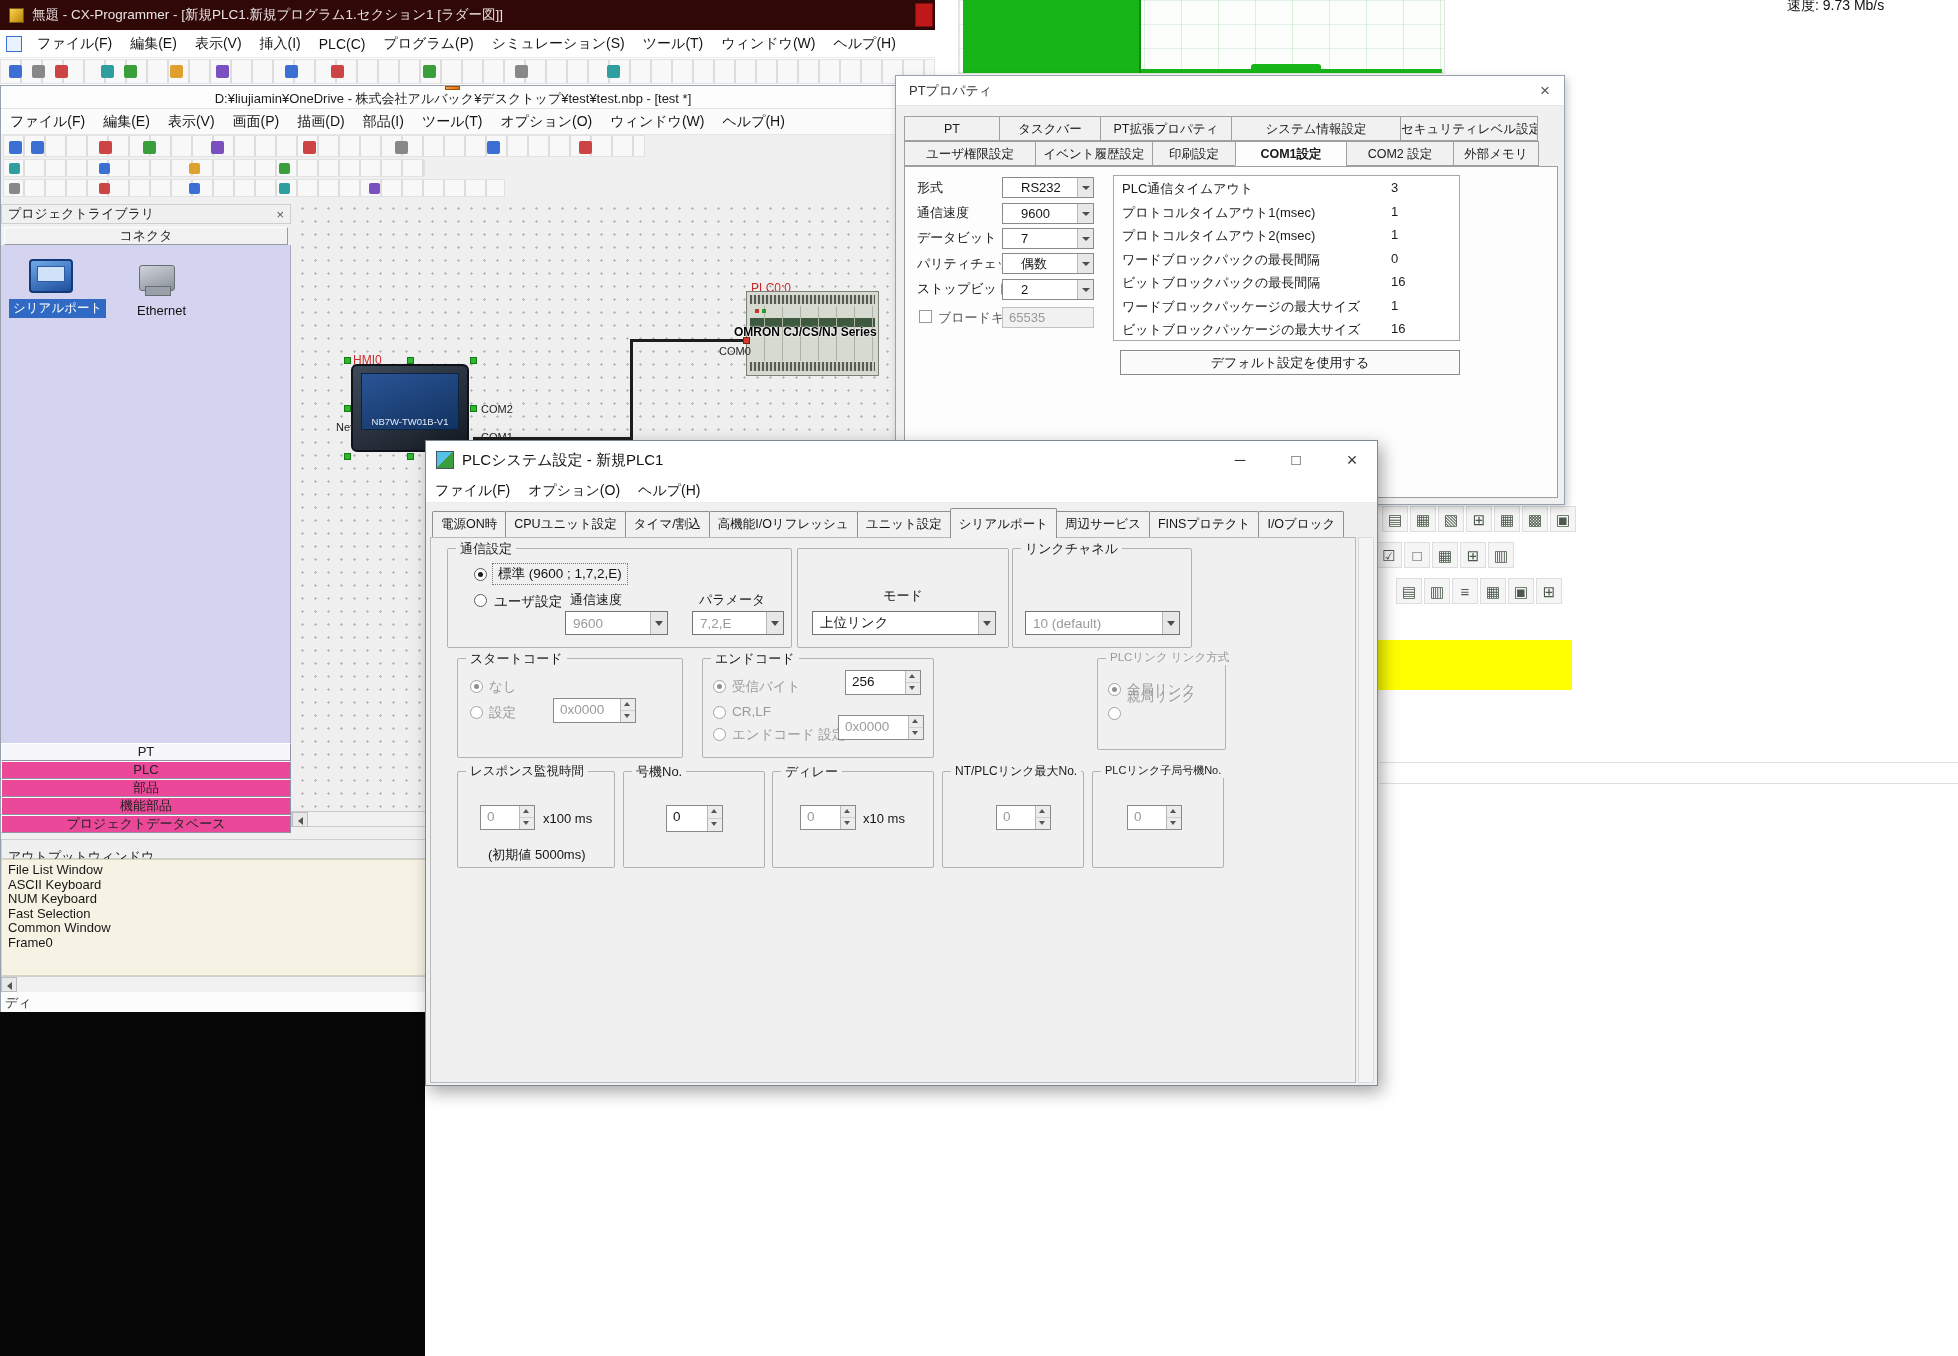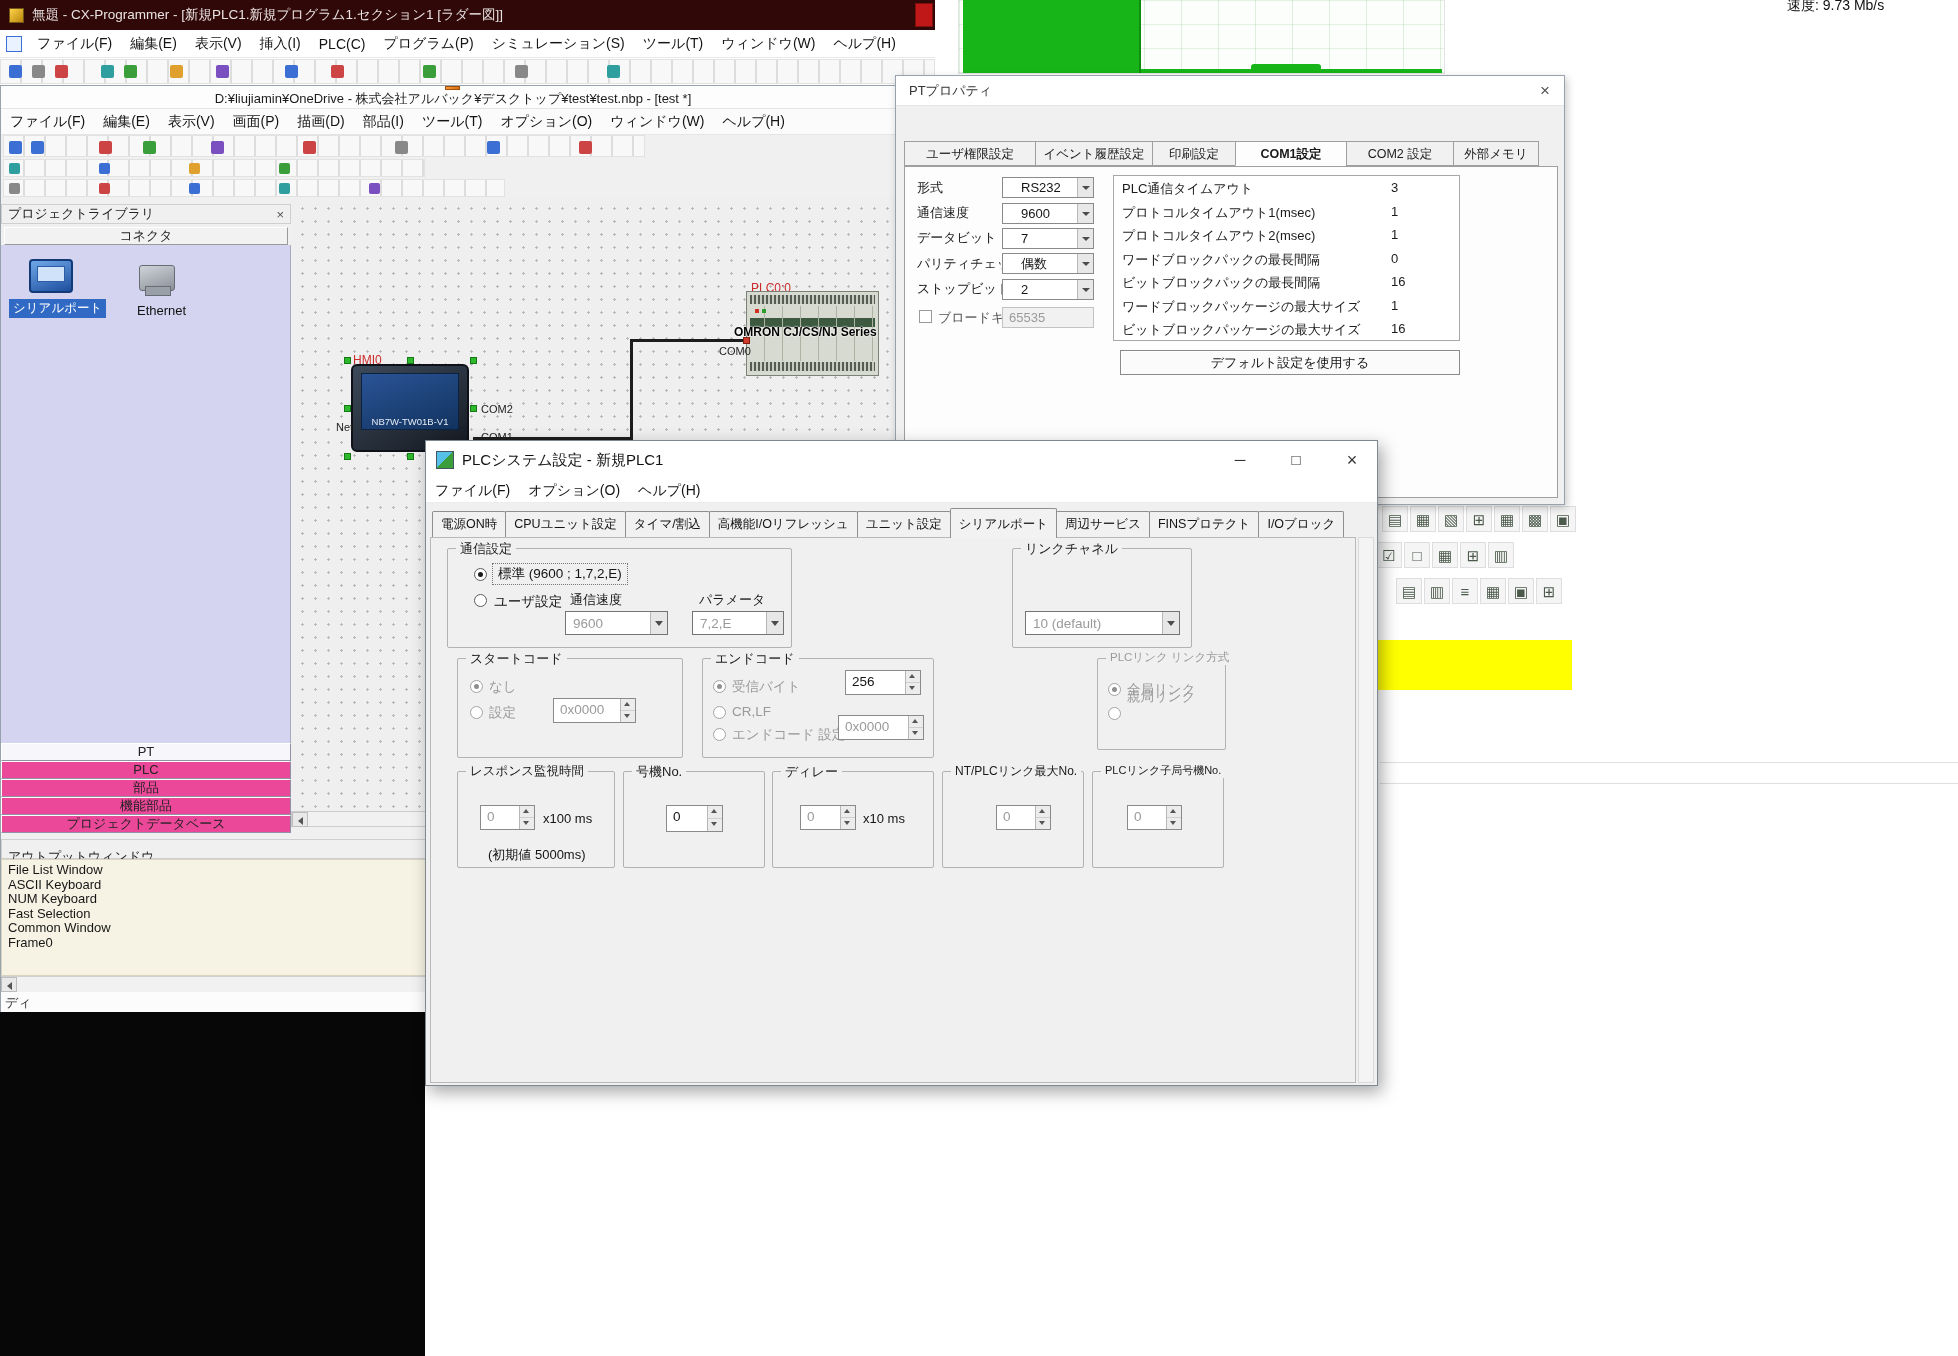--- a/index.html
+++ b/index.html
@@ -343,20 +343,23 @@
     <div class="nb-status">ディ</div>
   </div>
 
   <div class="abs" style="left:0;top:1012px;width:425px;height:344px;background:#070707;"></div>
 
   <div class="pt-win">
     <div class="pt-title">
       <span class="txt">PTプロパティ</span>
       <span class="pt-close">×</span>
     </div>
+    <div class="abs" style="left:8px;top:40px;height:25px;white-space:nowrap;">
+      <span class="pttab" style="width:96px;">PT</span><span class="pttab" style="width:102px;">タスクバー</span><span class="pttab" style="width:132px;">PT拡張プロパティ</span><span class="pttab" style="width:170px;">システム情報設定</span><span class="pttab" style="width:138px;">セキュリティレベル設定</span>
+    </div>
     <div class="abs" style="left:8px;top:65px;height:25px;white-space:nowrap;">
       <span class="pttab" style="width:132px;">ユーザ権限設定</span><span class="pttab" style="width:118px;">イベント履歴設定</span><span class="pttab" style="width:84px;">印刷設定</span><span class="pttab sel" style="width:112px;">COM1設定</span><span class="pttab" style="width:108px;">COM2 設定</span><span class="pttab" style="width:86px;">外部メモリ</span>
     </div>
     <div class="pt-content">
       <div class="abs" style="left:12px;top:8px;">
 
       <div class="frow">
           <span class="flabel">形式</span>
           <span class="combo2">
               <span>RS232</span>
@@ -471,20 +474,27 @@
             <span>9600</span>
             <span class="ar"></span>
           </div>
         <span class="u13" style="left:251px;top:42px;">パラメータ</span>
         <div class="combo dis" style="left:244px;top:62px;width:92px;">
             <span>7,2,E</span>
             <span class="ar"></span>
           </div>
       </div>
 
+      <div class="grp" style="left:366px;top:10px;width:212px;height:100px;">
+        <span class="u13" style="left:0;right:0;top:38px;text-align:center;">モード</span>
+        <div class="combo" style="left:14px;top:62px;width:184px;">
+            <span>上位リンク</span>
+            <span class="ar"></span>
+          </div>
+      </div>
 
       <div class="grp" style="left:581px;top:10px;width:180px;height:100px;">
         <span class="lg">リンクチャネル</span>
         <div class="combo dis" style="left:12px;top:62px;width:155px;">
             <span>10 (default)</span>
             <span class="ar"></span>
           </div>
       </div>
 
       <div class="grp" style="left:26px;top:120px;width:226px;height:100px;">

